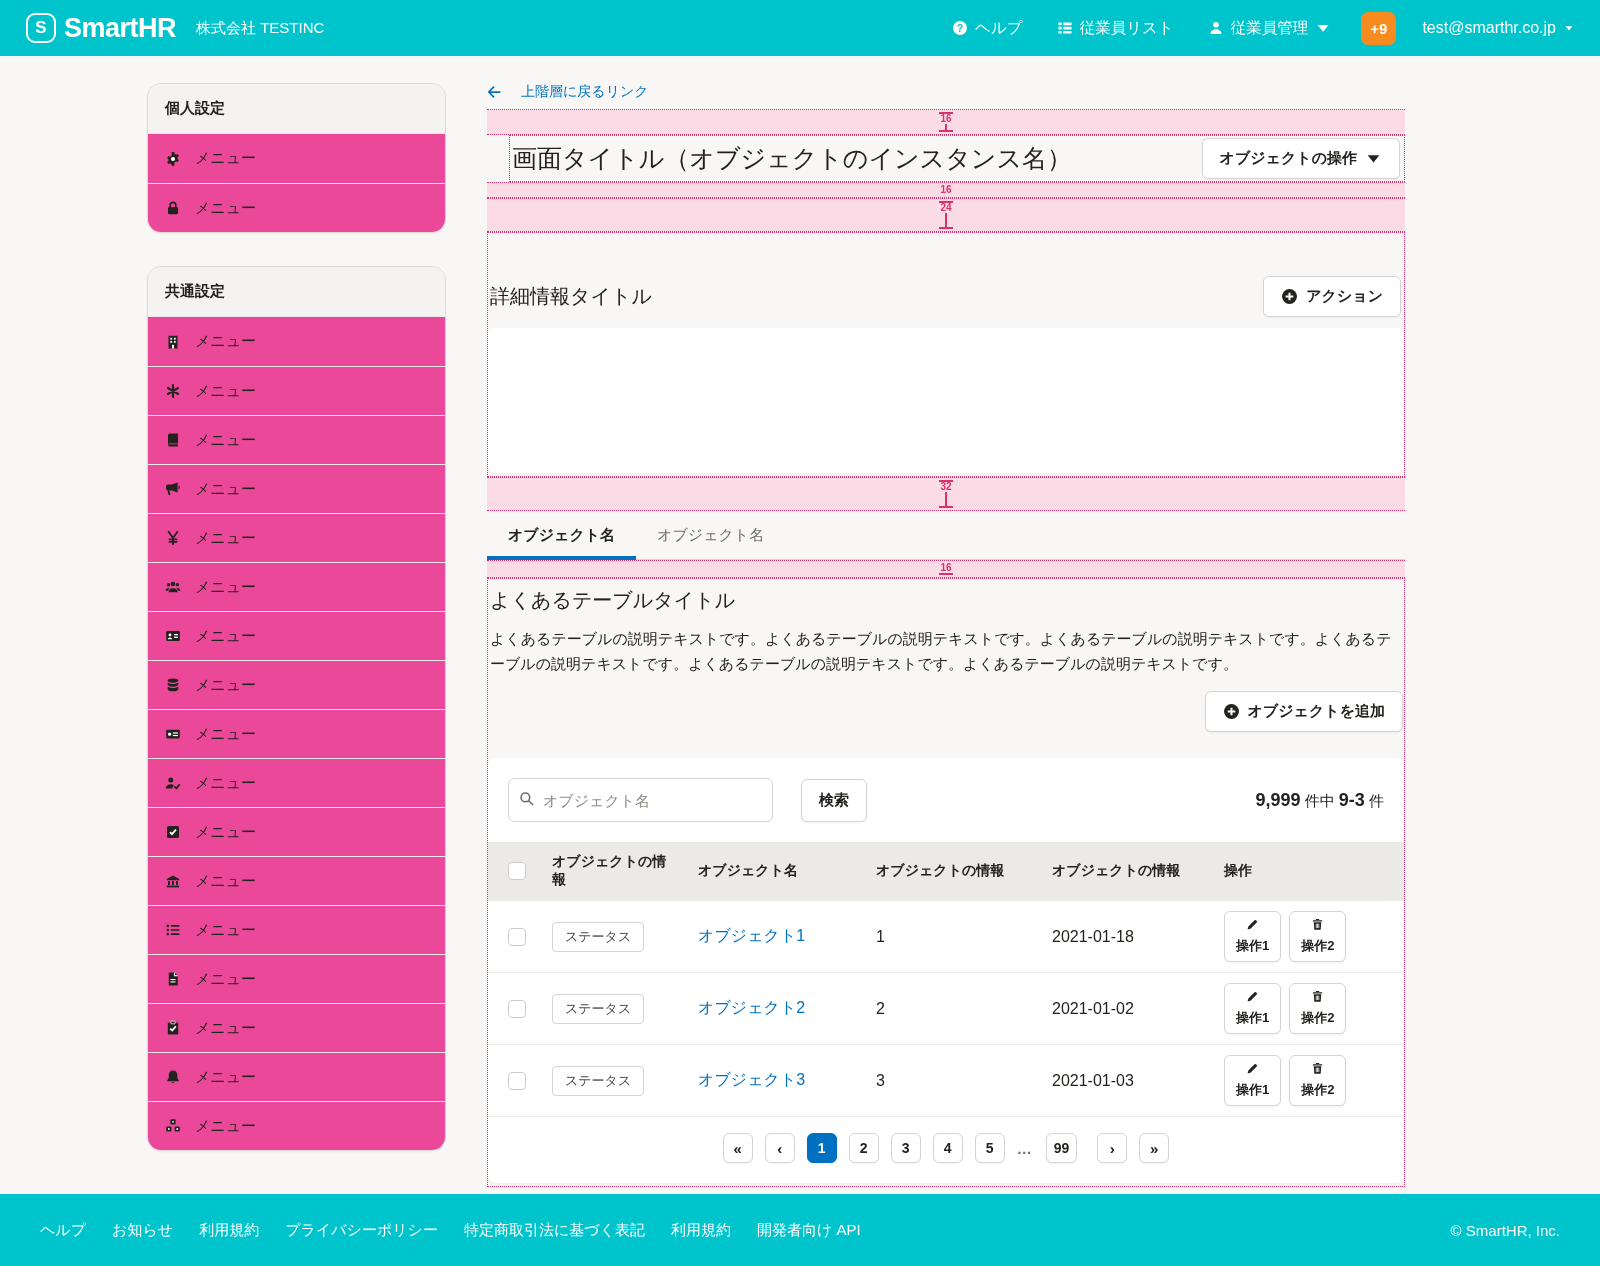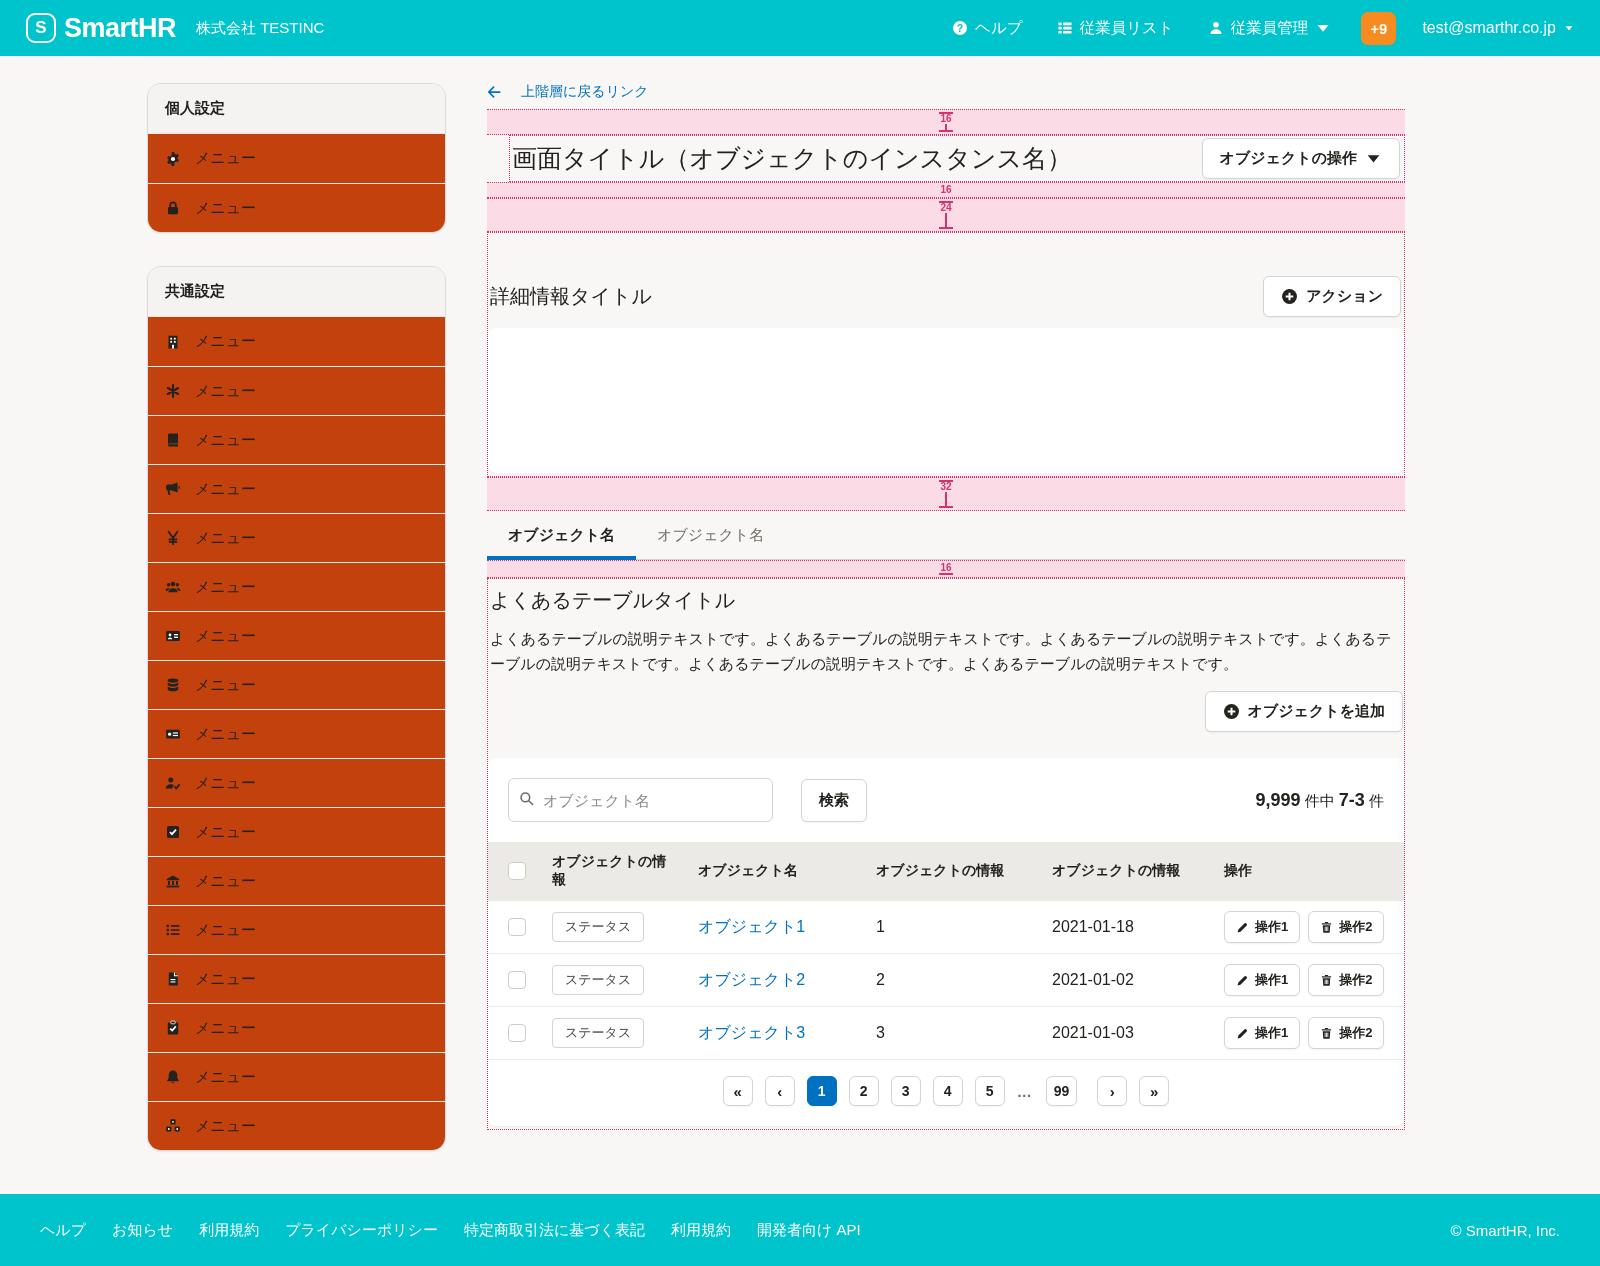--- a/index.html
+++ b/index.html
@@ -42,21 +42,21 @@
   .menu-group {
     background:#fff; border:1px solid #dcd9d6; border-radius:14px;
     box-shadow:0 1px 2px rgba(0,0,0,.06); overflow:hidden; margin-bottom:33px;
   }
   .menu-group-title {
     background:#f4f3f1; font-weight:bold; font-size:15px;
     padding:15px 17px; border-bottom:1px solid #e8e6e3;
   }
   .menu-item {
     list-style:none; display:flex; align-items:center; gap:14px;
-    padding:0 17px; height:49px; font-size:15px; cursor:pointer; background:#c2410c;
+    padding:0 17px; height:49px; font-size:15px; cursor:pointer; background:#ec4899;
   }
   .menu-item + .menu-item { border-top:1px solid #eceae7; }
   .menu-item .icon { font-size:16px; line-height:0; color:#23221e; }
 
   .main { width:918px; flex:0 0 918px; margin-left:41px; }
 
   
   .back-link { display:flex; align-items:center; gap:20px; color:#0071c1; font-size:14px; cursor:pointer; width:fit-content; margin-bottom:8px; }
   .back-link .icon { font-size:14px; line-height:0; }
 
@@ -133,21 +133,21 @@
   .checkbox {
     display:inline-block; width:18px; height:18px; background:#fff;
     border:1.5px solid #cfccc8; border-radius:4px; cursor:pointer; vertical-align:middle;
   }
   .status-badge {
     display:inline-block; border:1px solid #d6d3d0; border-radius:4px;
     padding:5px 12px; font-size:13px; background:#fff; color:#4e4b45;
   }
   .cell-link { color:#0071c1; cursor:pointer; }
   .ops { display:flex; gap:8px; }
-  .btn-mini { padding:6px 11px; font-size:13px; gap:6px; border-radius:6px; }
+  .btn-mini { padding:6px 11px; font-size:13px; gap:6px; border-radius:6px;flex-direction:column; }
   .btn-mini .icon{ font-size:13px; }
 
   .pagination { display:flex; justify-content:center; align-items:center; gap:12px; padding:16px 0 20px; }
   .page-btn {
     min-width:30px; height:30px; display:inline-flex; align-items:center; justify-content:center;
     background:#fff; border:1px solid #d6d3d0; border-radius:6px;
     font-size:14px; font-weight:bold; color:#23221e; cursor:pointer; padding:0 7px;
     box-shadow:0 1px 1px rgba(0,0,0,.04); font-family:inherit;
   }
   .page-btn.arrow { font-size:15px; }
@@ -509,21 +509,21 @@
         <div class="search-row">
           <div class="search-box">
             <span class="icon"><svg width="1em" height="1em" viewBox="0 0 16 16">
                   <circle cx="6.8" cy="6.8" r="4.6" fill="none" stroke="currentColor" stroke-width="1.7"></circle>
                   <path d="M10.4 10.4L14.4 14.4" stroke="currentColor" stroke-width="1.7" stroke-linecap="round"></path>
                 </svg></span>
             <input class="search-input" type="text" placeholder="オブジェクト名" style="">
           </div>
           <button class="btn btn-search">検索</button>
           <div class="result-count">
-            <b>9,999</b><span> 件中 </span><b>7-3</b><span> 件</span>
+            <b>9,999</b><span> 件中 </span><b>9-3</b><span> 件</span>
           </div>
         </div>
 
         <table class="data-table">
           <colgroup>
             <col class="col-check">
               <col class="col-status">
               <col class="col-name">
             <col class="col-info1">
               <col class="col-info2">

